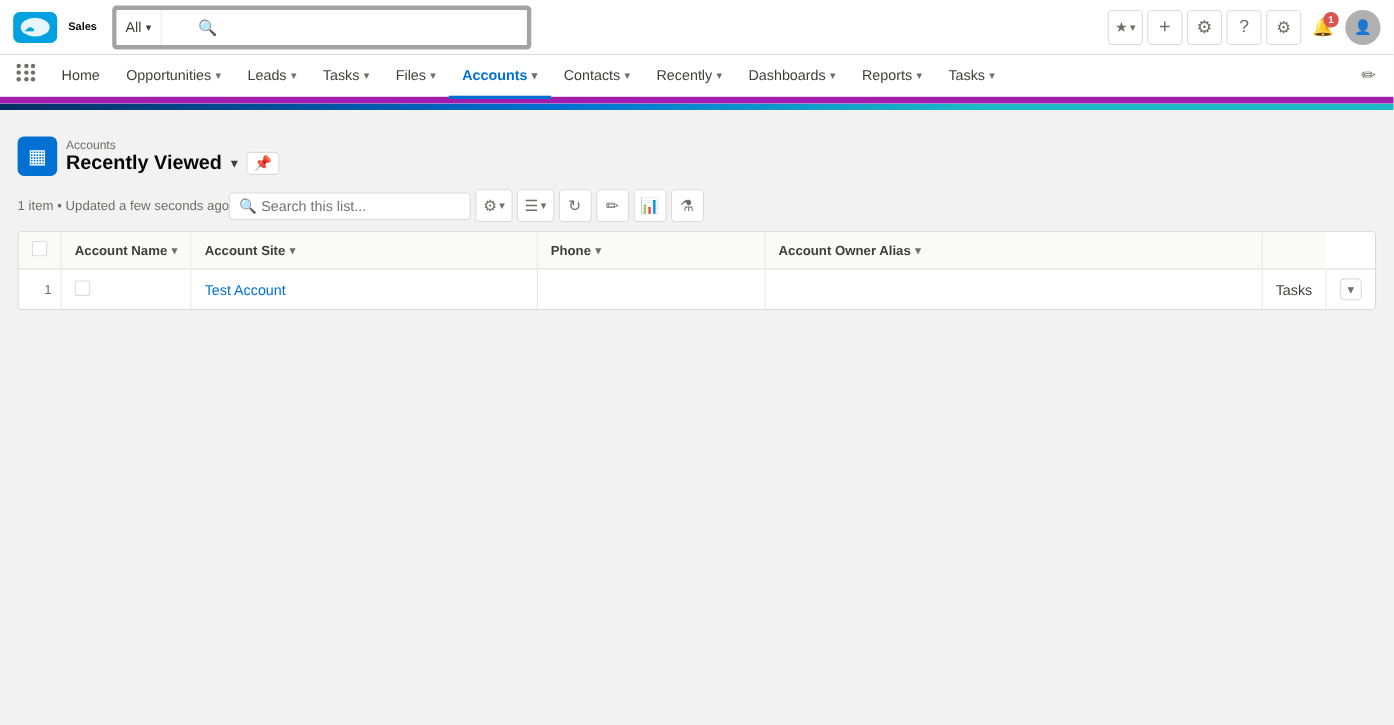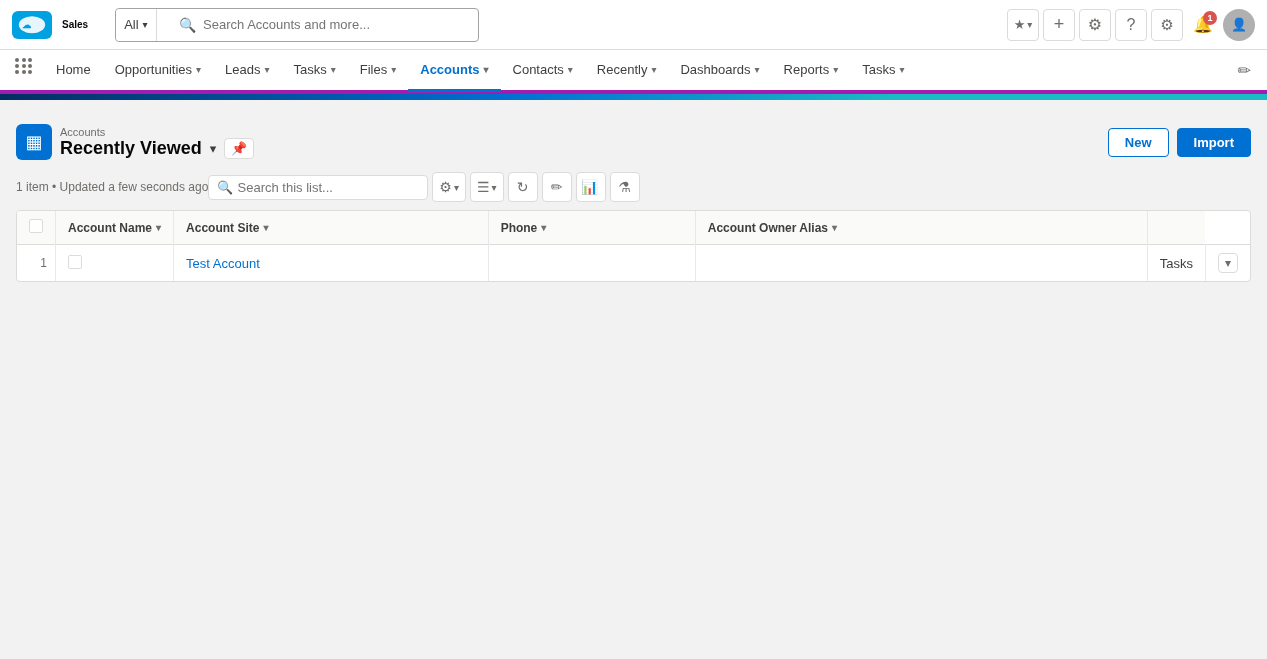--- a/index.html
+++ b/index.html
@@ -72,21 +72,21 @@
       font-size: 13px; color: #3e3e3c;
     }
 
     
     .navbar {
       background: #fff;
       height: 44px;
       display: flex;
       align-items: stretch;
       padding: 0 8px;
-      border-bottom: 4px solid #a21caf;
+      border-bottom: 6px solid #a21caf;
       position: relative;
     }
     .navbar-item {
       display: flex; align-items: center; gap: 4px;
       padding: 0 12px; cursor: pointer;
       font-size: 13px; color: #3e3e3c;
       border-bottom: 3px solid transparent;
       margin-bottom: -2px;
       white-space: nowrap;
     }
@@ -212,28 +212,27 @@
 
 <div class="topbar">
   <div class="topbar-logo">
     <svg viewBox="0 0 50 35" fill="none" xmlns="http://www.w3.org/2000/svg">
       <ellipse cx="25" cy="17" rx="23" ry="15" fill="white" opacity="0.9"></ellipse>
       <text x="8" y="23" font-size="16" fill="#00a1e0" font-weight="bold" font-family="Arial">☁</text>
     </svg>
   </div>
   <span class="topbar-appname">Sales</span>
 
-  <div style="display:flex;align-items:center;gap:5px;border:1px solid #a3a3a3;border-radius:4px;margin:0 13px;">
+  <div style="display:flex;align-items:center;gap:16px;border:4px solid #a3a3a3;border-radius:4px;margin:0 0;">
     <div class="all-dropdown" style="border:none;border-right:1px solid #dddbda;border-radius:4px 0 0 4px;">
       <span>All</span>
       <span style="font-size:10px;">▾</span>
     </div>
     <div class="topbar-search" style="border:none;border-radius:0 4px 4px 0;min-width:300px;">
       <span class="topbar-search-icon">🔍</span>
-      <input type="text" placeholder="Search Accounts and more..." style="">
     </div>
   </div>
 
   <div class="topbar-right">
     <div class="topbar-icon-btn" style="font-size:13px;gap:2px;">
       <span>★</span>
       <span style="font-size:10px;">▾</span>
     </div>
     <div class="topbar-icon-btn" style="font-size:18px;">+</div>
     <div class="topbar-icon-btn">⚙</div>
@@ -318,24 +317,20 @@
     <div class="list-icon">
       <span style="font-size:18px;">▦</span>
     </div>
     <div class="list-title-block">
       <span class="list-title-top">Accounts</span>
       <div class="list-title-main">
         <span>Recently Viewed</span>
         <button class="dropdown-btn">▾</button>
         <button class="list-pin-btn">📌</button>
       </div>
-    </div>
-    <div class="list-actions">
-      <button class="btn-new">New</button>
-      <button class="btn-import">Import</button>
     </div>
   </div>
 
   <div class="list-subheader">
     <span class="list-meta">1 item • Updated a few seconds ago</span>
     <div class="list-controls">
       <div class="search-box">
         <span style="color:#706e6b;">🔍</span>
         <input type="text" placeholder="Search this list..." style="">
       </div>

